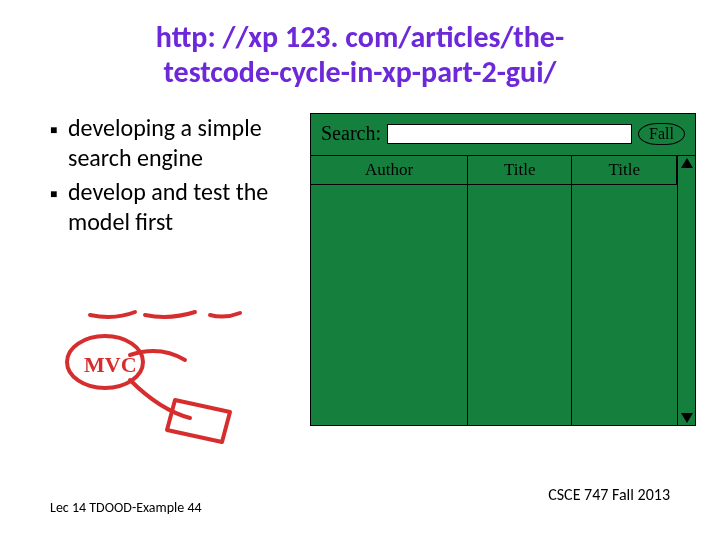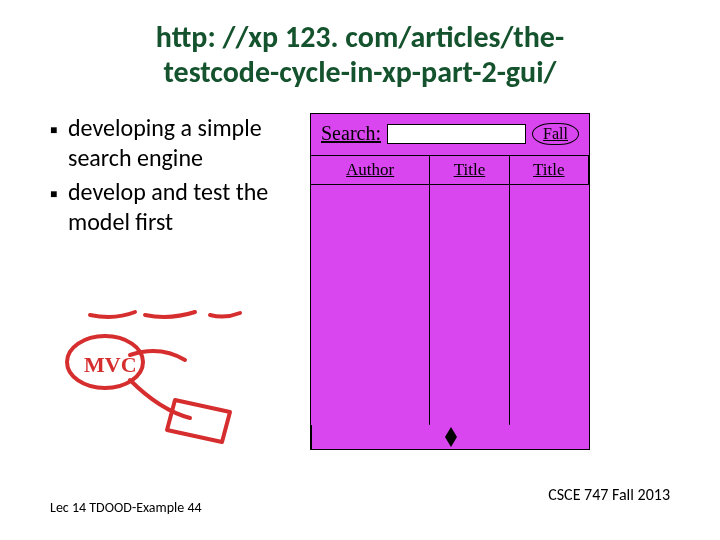--- a/index.html
+++ b/index.html
@@ -16,21 +16,21 @@
     width: 720px;
     height: 540px;
     position: relative;
     padding: 20px 50px 0 50px;
   }
   .title {
     text-align: center;
     font-weight: 700;
     font-size: 30px;
     line-height: 1.15;
-    color: #14532d;
+    color: #6d28d9;
     margin-bottom: 24px;
   }
   .content {
     display: flex;
     gap: 10px;
   }
   .left {
     flex: 0 0 250px;
     padding-top: 0px;
   }
@@ -45,24 +45,23 @@
   .sq {
     flex: 0 0 18px;
     font-size: 12px;
     padding-top: 10px;
   }
   .right {
     flex: 1;
     position: relative;
   }
   .mock {
-    width: 280px;
-    border: 1px solid #000;
-    background: #d946ef;
-    text-decoration: underline;
+    width: 386px;
+    border: 1px solid #000;
+    background: #15803d;
   }
   .mock-top {
     display: flex;
     align-items: center;
     padding: 8px 10px 10px 10px;
     gap: 6px;
     border-bottom: 1px solid #000;
     font-family: Georgia, 'Times New Roman', serif;
   }
   .mock-label {
@@ -75,21 +74,20 @@
     background: #fff;
   }
   .mock-find {
     border: 1px solid #000;
     border-radius: 50%/60%;
     padding: 1px 10px;
     font-size: 16px;
   }
   .mock-table-wrap {
     display: flex;
-    flex-direction: column;
   }
   .mock-table {
     flex: 1;
     border-collapse: collapse;
     width: 100%;
   }
   .mock-table th {
     border: 1px solid #000;
     border-top: none;
     font-weight: 400;

